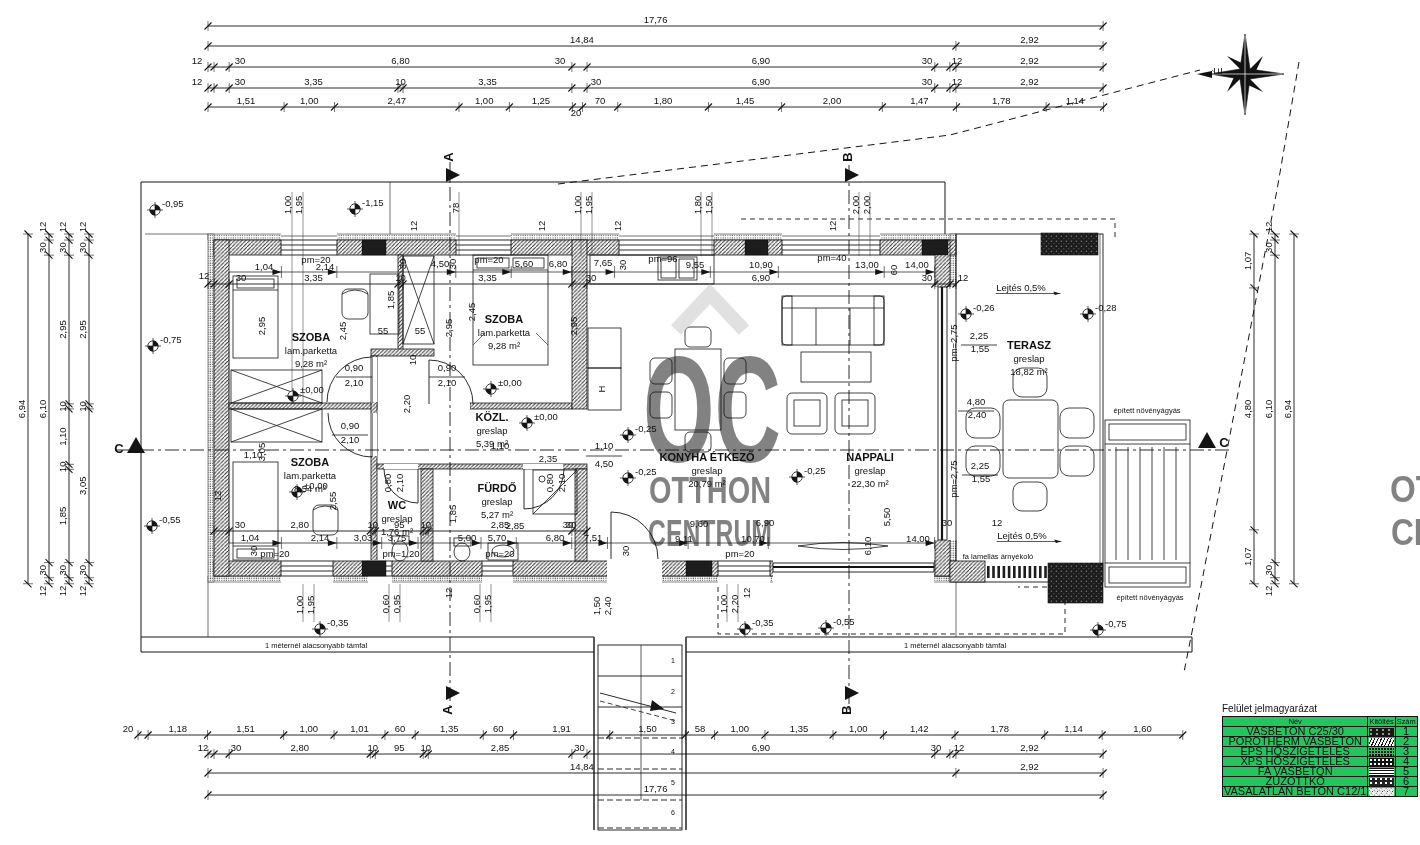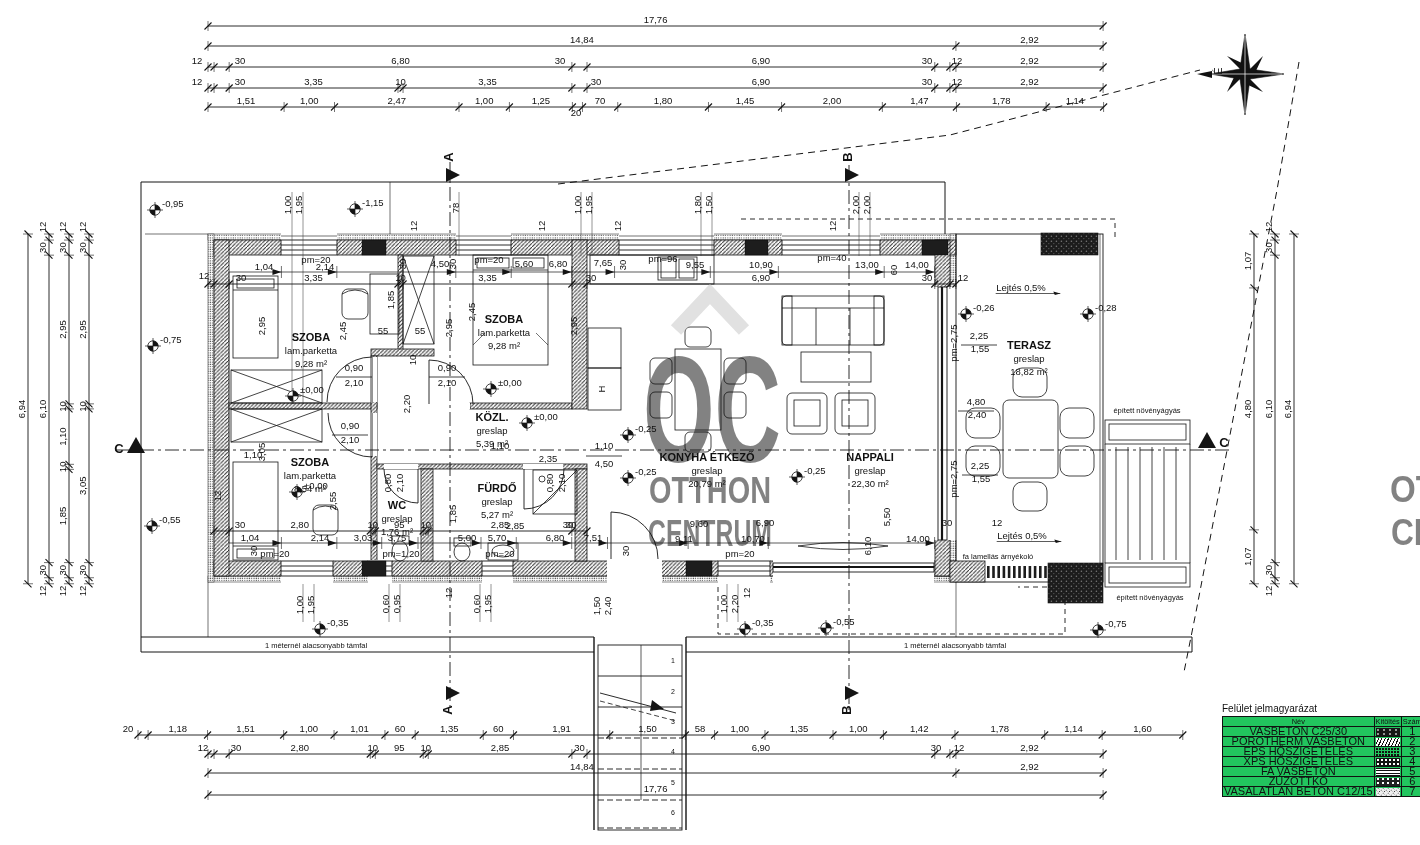--- a/index.html
+++ b/index.html
@@ -1305,21 +1305,21 @@
             <td>5</td>
           </tr>
           <tr>
             <td>ZÚZOTTKŐ</td>
             <td class="sw">
               <div class="p6"></div>
             </td>
             <td>6</td>
           </tr>
           <tr>
-            <td>VASALATLAN BETON C12/15</td>
+            <td>VASALATLAN BETON C12/1</td>
             <td class="sw">
               <div class="p7"></div>
             </td>
             <td>7</td>
           </tr>
         </tbody>
   </table>
 </div>
 </div>
 

